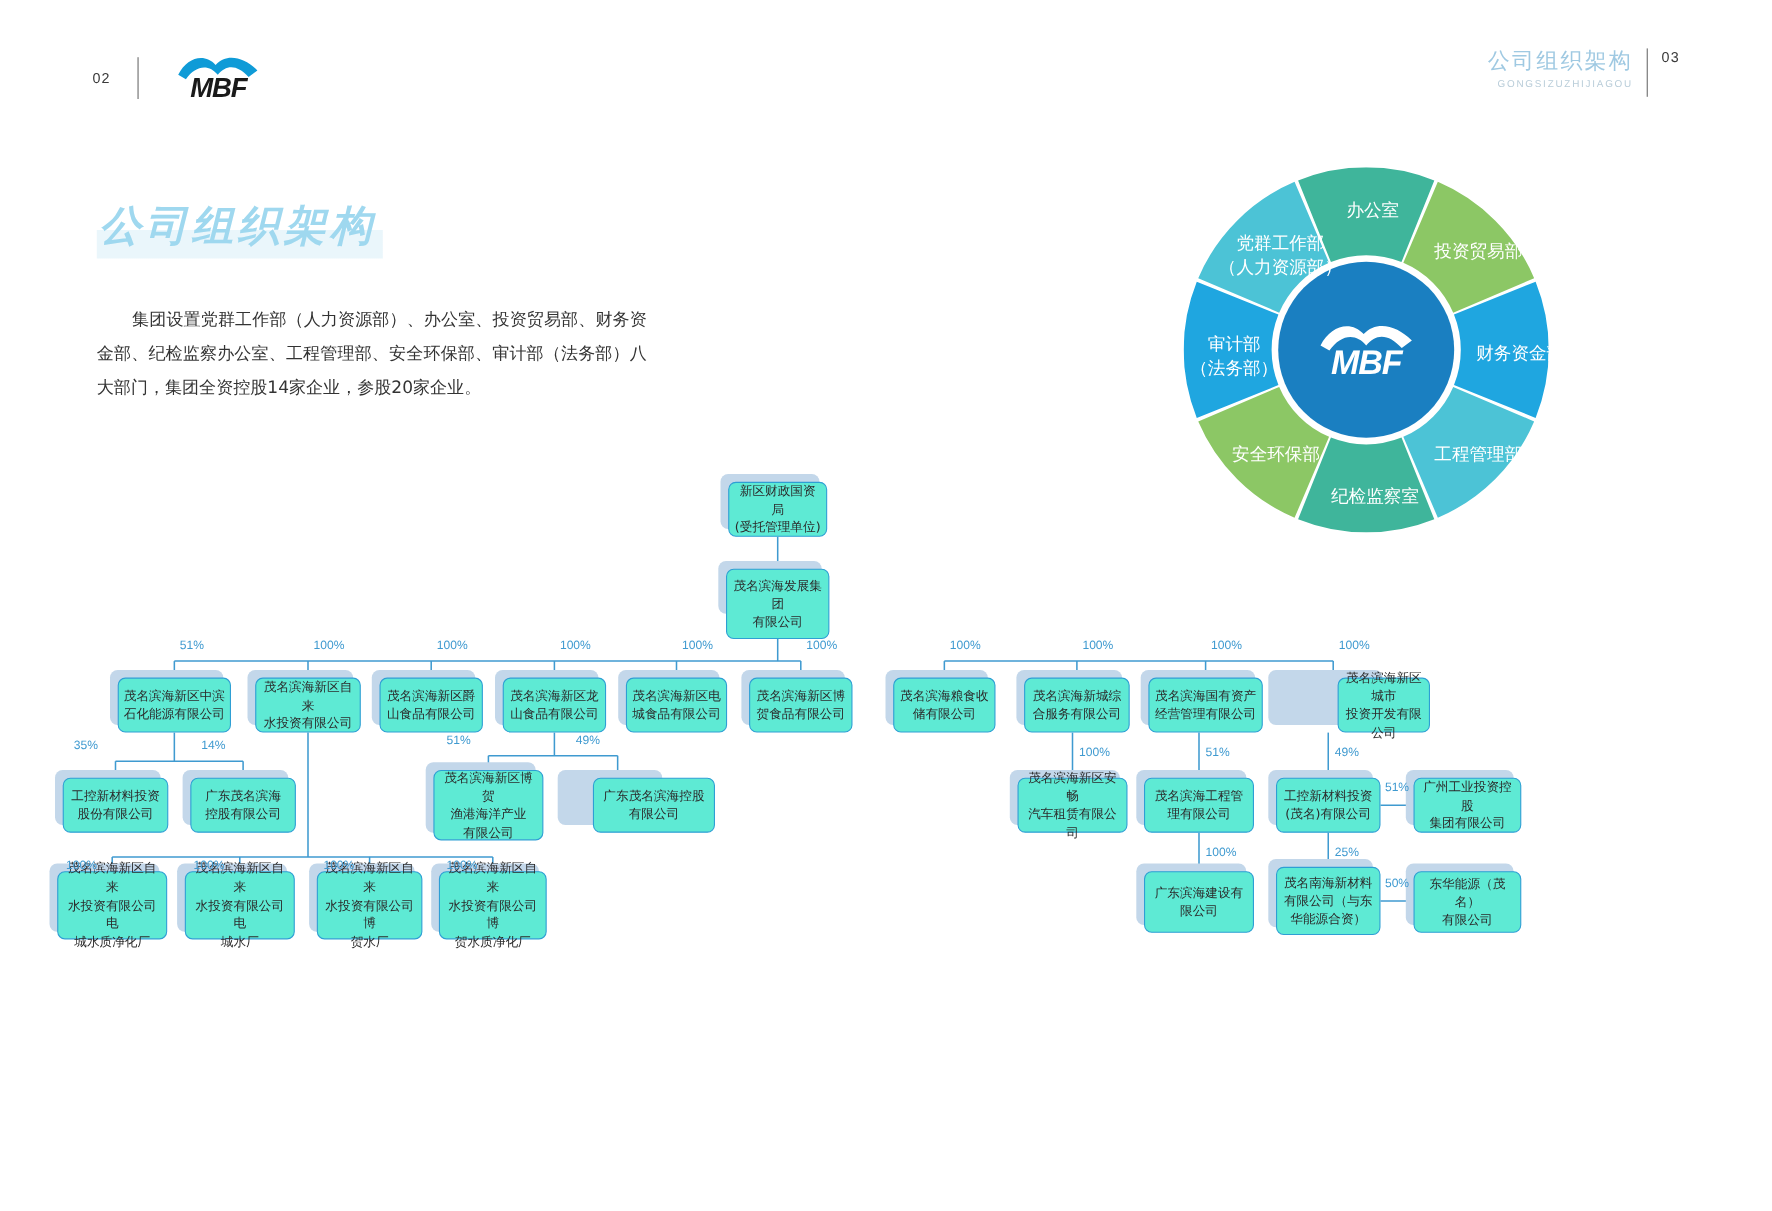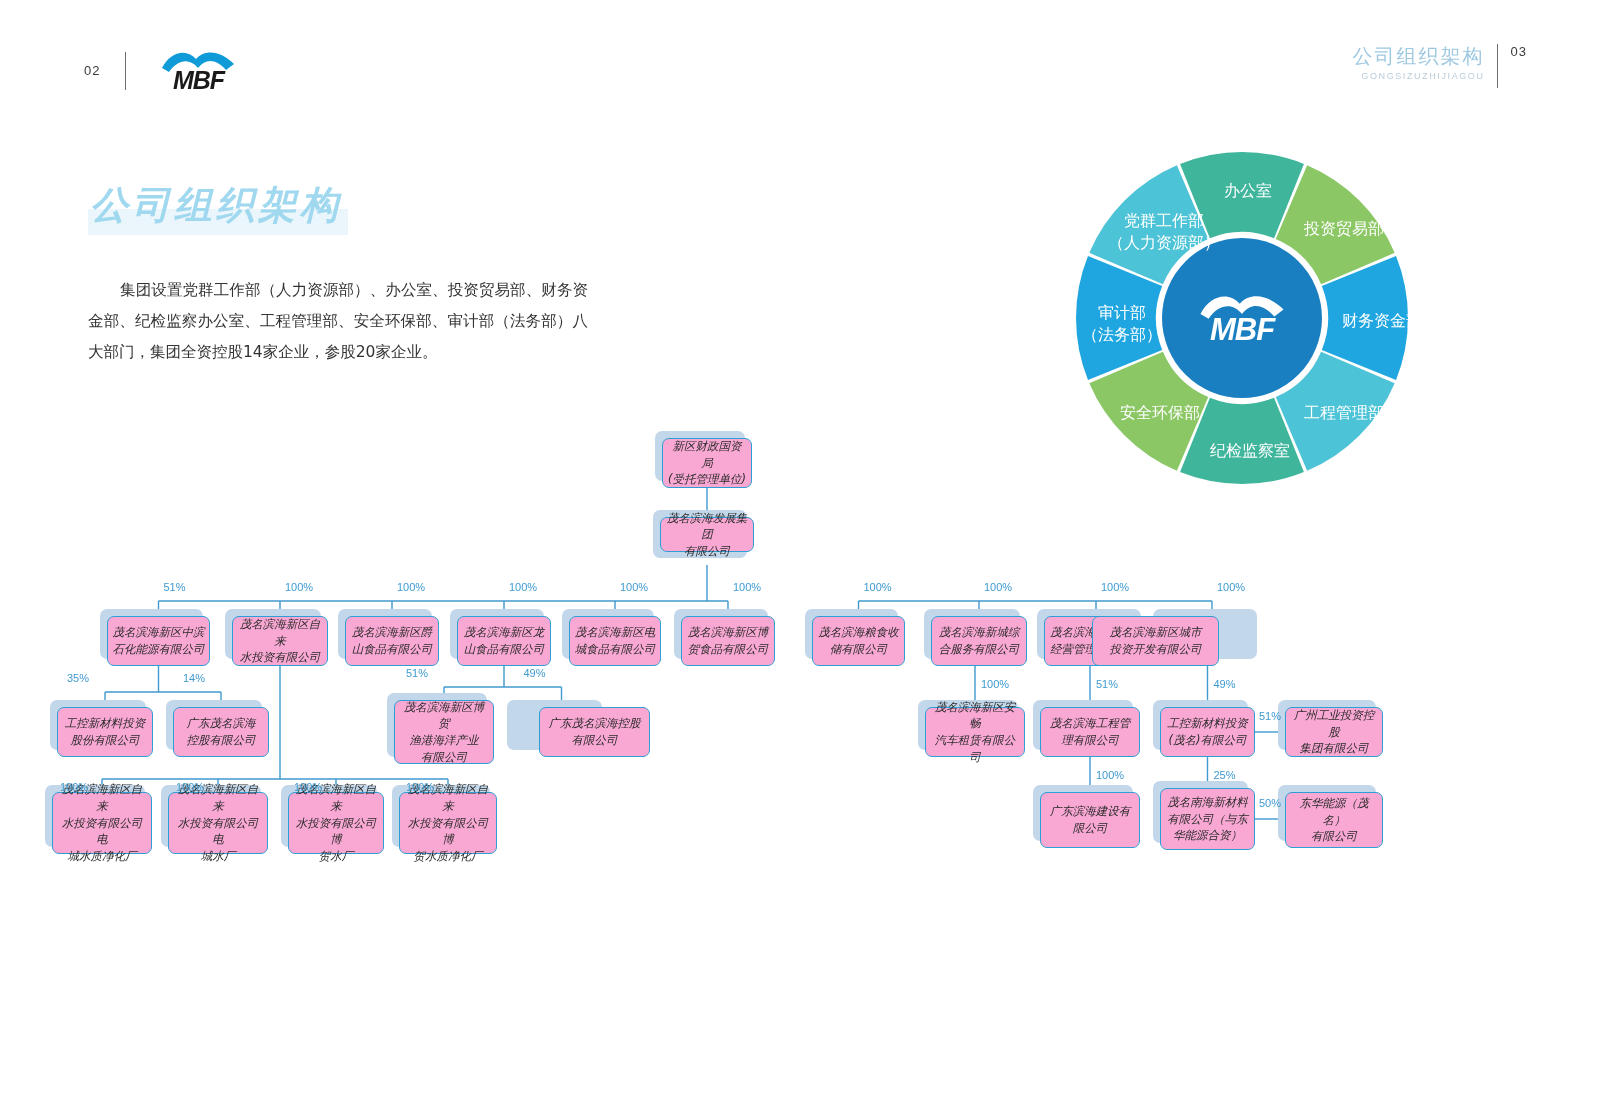--- a/index.html
+++ b/index.html
@@ -53,25 +53,25 @@
   }
   .hub-logo{position:absolute;left:50%;top:50%;transform:translate(-50%,-50%);text-align:center;}
   .hub-logo .logo-text{color:#fff;font-size:31px;margin-top:-7px;}
 
   
   .chart{position:absolute;left:0;top:0;width:1611px;height:1101px;}
   .lines{position:absolute;left:0;top:0;}
 
   .node{
     position:absolute;box-sizing:border-box;
-    background:#f9a8d4;border:1.4px solid #2e9fd4;border-radius:7px;
+    background:#5eead4;border:1.4px solid #2e9fd4;border-radius:7px;
     display:flex;align-items:center;justify-content:center;text-align:center;
     font-size:11.5px;color:#2b2b2b;line-height:1.45;
     font-family:"DejaVu Sans","Liberation Sans",sans-serif;
-    padding:2px 4px;z-index:3;font-style:italic;
+    padding:2px 4px;z-index:3;
   }
   .shadow{
     position:absolute;background:#c3d7ea;border-radius:7px;z-index:2;
   }
   .pct{
     position:absolute;font-size:11px;color:#3f9ad0;z-index:4;white-space:nowrap;
     font-family:"Liberation Sans",sans-serif;
   }
 </style>
 </head>
@@ -194,21 +194,21 @@
     </svg>
     <div id="org-nodes">
         <div class="shadow" style="left: 655px; top: 431px; width: 90px; height: 50px;"></div>
         <div class="node" style="left: 662px; top: 438px; width: 90px; height: 50px;">
           <span>
             <div>新区财政国资局</div>
             <div>(受托管理单位)</div>
           </span>
         </div>
         <div class="shadow" style="left: 653px; top: 510px; width: 94px; height: 48px;"></div>
-        <div class="node" style="left: 660px; top: 517px; width: 94px; height: 35px;">
+        <div class="node" style="left: 660px; top: 517px; width: 94px; height: 64px;">
           <span>
             <div>茂名滨海发展集团</div>
             <div>有限公司</div>
           </span>
         </div>
         <div class="shadow" style="left: 100px; top: 609px; width: 103px; height: 50px;"></div>
         <div class="node" style="left: 107px; top: 616px; width: 103px; height: 50px;">
           <span>
             <div>茂名滨海新区中滨</div>
             <div>石化能源有限公司</div>
@@ -264,21 +264,21 @@
           </span>
         </div>
         <div class="shadow" style="left: 1037px; top: 609px; width: 104px; height: 50px;"></div>
         <div class="node" style="left: 1044px; top: 616px; width: 104px; height: 50px;">
           <span>
             <div>茂名滨海国有资产</div>
             <div>经营管理有限公司</div>
           </span>
         </div>
         <div class="shadow" style="left: 1153px; top: 609px; width: 104px; height: 50px;"></div>
-        <div class="node" style="left: 1092px; top: 616px; width: 127px; height: 50px; justify-content: center;">
+        <div class="node" style="left: 1216px; top: 616px; width: 84px; height: 50px; justify-content: center;">
           <span>
             <div>茂名滨海新区城市</div>
             <div>投资开发有限公司</div>
           </span>
         </div>
         <div class="shadow" style="left: 50px; top: 700px; width: 96px; height: 50px;"></div>
         <div class="node" style="left: 57px; top: 707px; width: 96px; height: 50px;">
           <span>
             <div>工控新材料投资</div>
             <div>股份有限公司</div>

